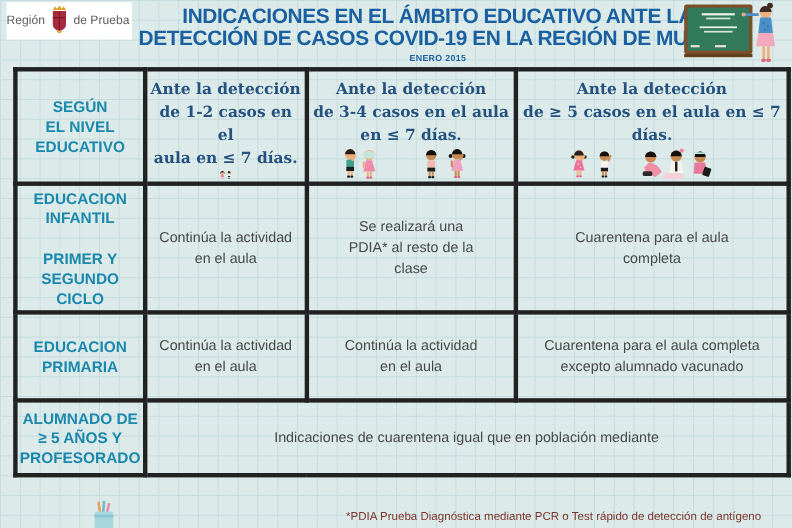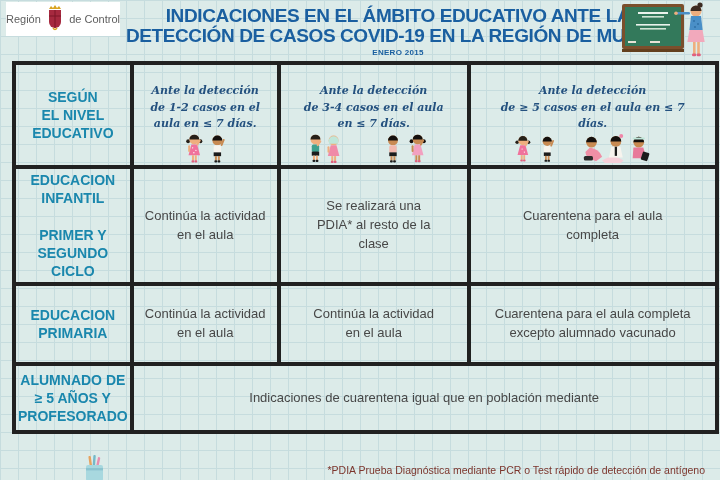--- a/index.html
+++ b/index.html
@@ -9,63 +9,63 @@
     font-family: "Liberation Sans", sans-serif;
     background-color: #dcebe9;
     background-image:
       linear-gradient(#c6dcde 1px, transparent 1px),
       linear-gradient(90deg, #c6dcde 1px, transparent 1px);
     background-size: 18px 18px;
   }
   
   .logo {
     position: absolute; left: 6px; top: 2px; width: 114px; height: 34px;
-    background: #ffffff; display: flex; align-items: center; justify-content: space-between;
+    background: #ffffff; display: flex; align-items: center; justify-content: flex-start;
     gap: 4px; font-size: 11px; color: #5d5d5d;
   }
   .title-block {
     position: absolute; left: 118px; top: 6px; width: 560px; text-align: center;
     color: #1a5fa0; font-weight: bold;
   }
   .title-line { font-size: 19px; line-height: 1.06; letter-spacing: -0.4px; }
   .date-label { font-size: 8px; margin-top: 2px; letter-spacing: 0.3px; }
   .teacher { position: absolute; left: 620px; top: 0; }
   
   table.covid { position: absolute; left: 12px; top: 61px; border-collapse: collapse; table-layout: fixed; }
   table.covid td { border: 4px solid #212121; vertical-align: middle; text-align: center; padding: 2px; }
   .pre { white-space: pre-line; }
   .hdr-label {
     color: #1a87ad; font-weight: bold; font-size: 14px; line-height: 1.3;
   }
   .script {
-    font-family: "DejaVu Serif", serif; font-style: italic; font-weight: bold;
-    color: #24517f; font-size: 11px; line-height: 1.5; margin-top: 16px;
+    font-family: "DejaVu Serif", serif; font-weight: bold;
+    color: #24517f; font-size: 14px; line-height: 1.5; margin-top: 4px;
   }
   .hdr-inner { display: flex; flex-direction: column; height: 96px; align-items: center; justify-content: space-between; }
   .cell-text { font-size: 13px; color: #474747; line-height: 1.45; }
   
   .footnote {
-    position: absolute; right: 15px; top: 464px; font-size: 10.5px; color: #7c352c;
+    position: absolute; right: 28px; top: 464px; font-size: 10.5px; color: #7c352c;
   }
   .pencil-cup { position: absolute; left: 80px; top: 455px; }
 </style>
 </head>
 <body>
 
 <div class="page">
 
   <div class="logo">
     <span>Región</span>
     <svg width="18" height="30" viewBox="0 0 18 30">
       <path d="M3,5 l2,-3 l2,2 l2,-3 l2,3 l2,-2 l2,3 z" fill="#d9a31f"></path>
       <path d="M3,6 h12 v12 a6,6 0 0 1 -12,0 z" fill="#a6293f"></path>
       <path d="M9,6 v18 M3,12 h12" stroke="#7c1628" stroke-width="1" fill="none"></path>
       <path d="M7,24 q2,3 4,0" stroke="#d9a31f" stroke-width="1.4" fill="none"></path>
     </svg>
-    <span>de Control</span>
+    <span>de Prueba</span>
   </div>
 
   <div class="title-block">
     <div class="title-line">INDICACIONES EN EL ÁMBITO EDUCATIVO ANTE LA</div>
     <div class="title-line">DETECCIÓN DE CASOS COVID-19 EN LA REGIÓN DE MURCIA</div>
     <div class="date-label">ENERO 2015</div>
   </div>
 
   <svg class="teacher" width="98" height="58" viewBox="0 0 98 58">
     <rect x="2" y="4" width="62" height="45" rx="2" fill="#7b4f2c"></rect>

